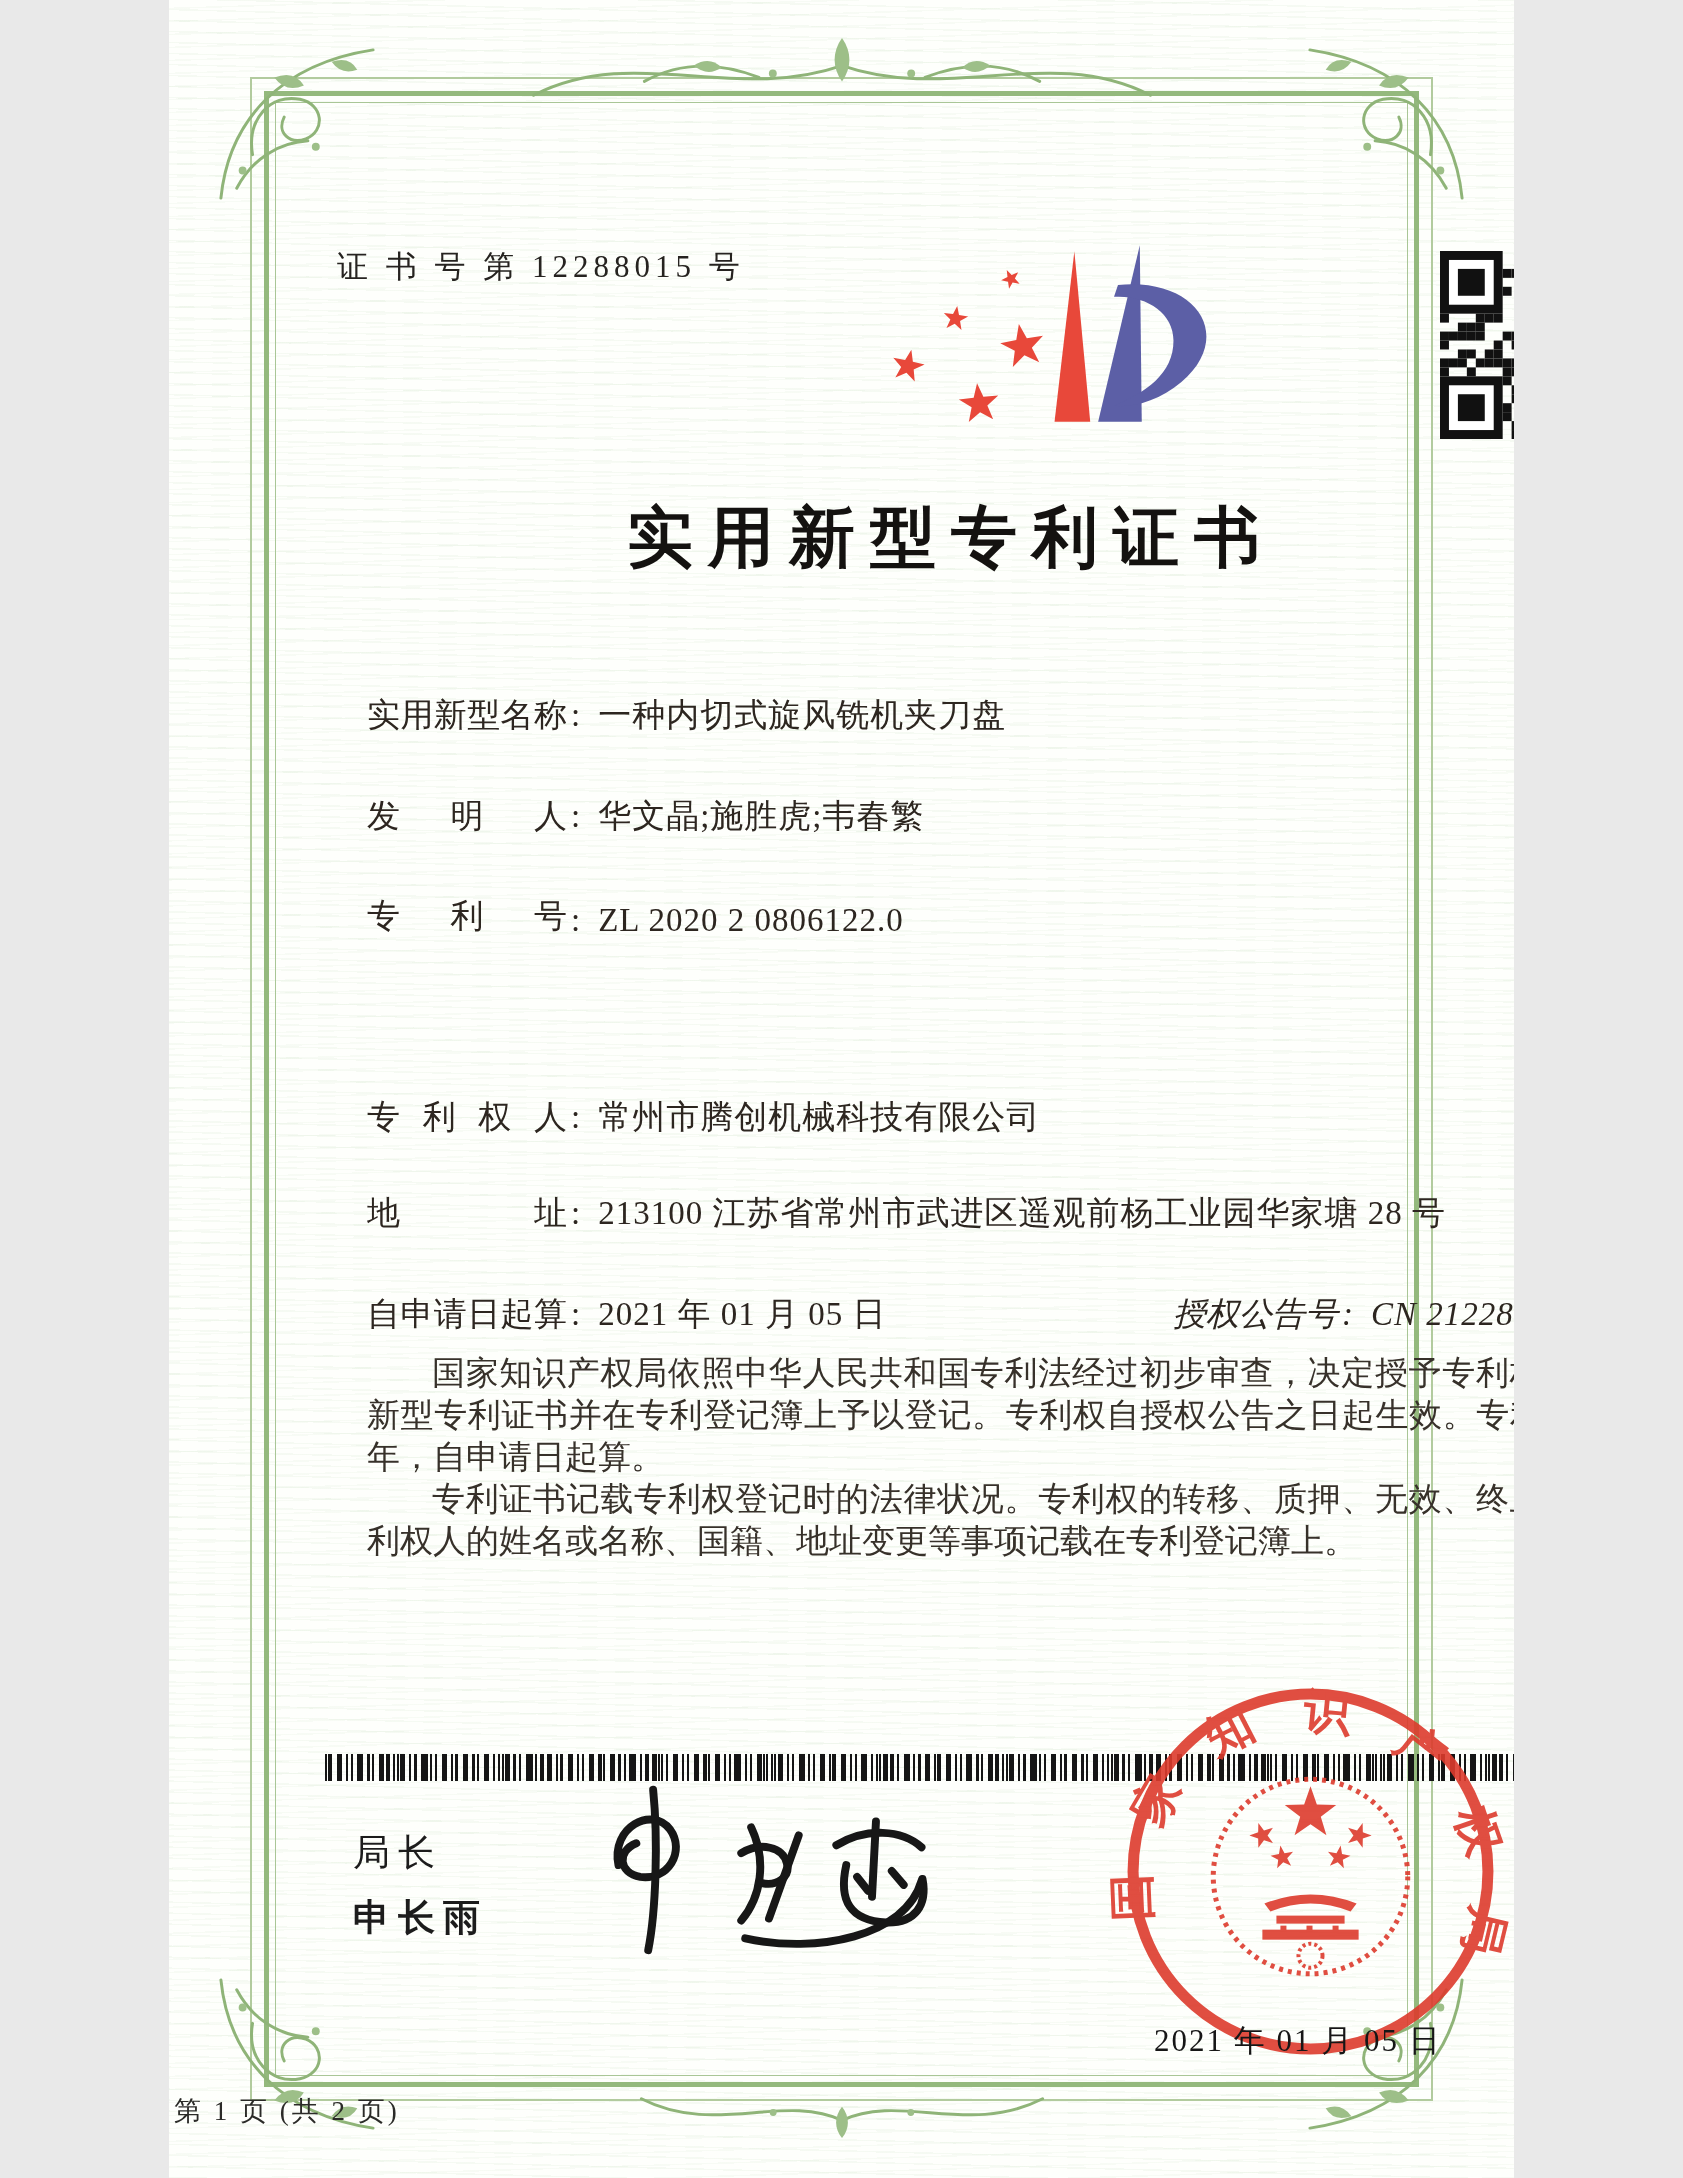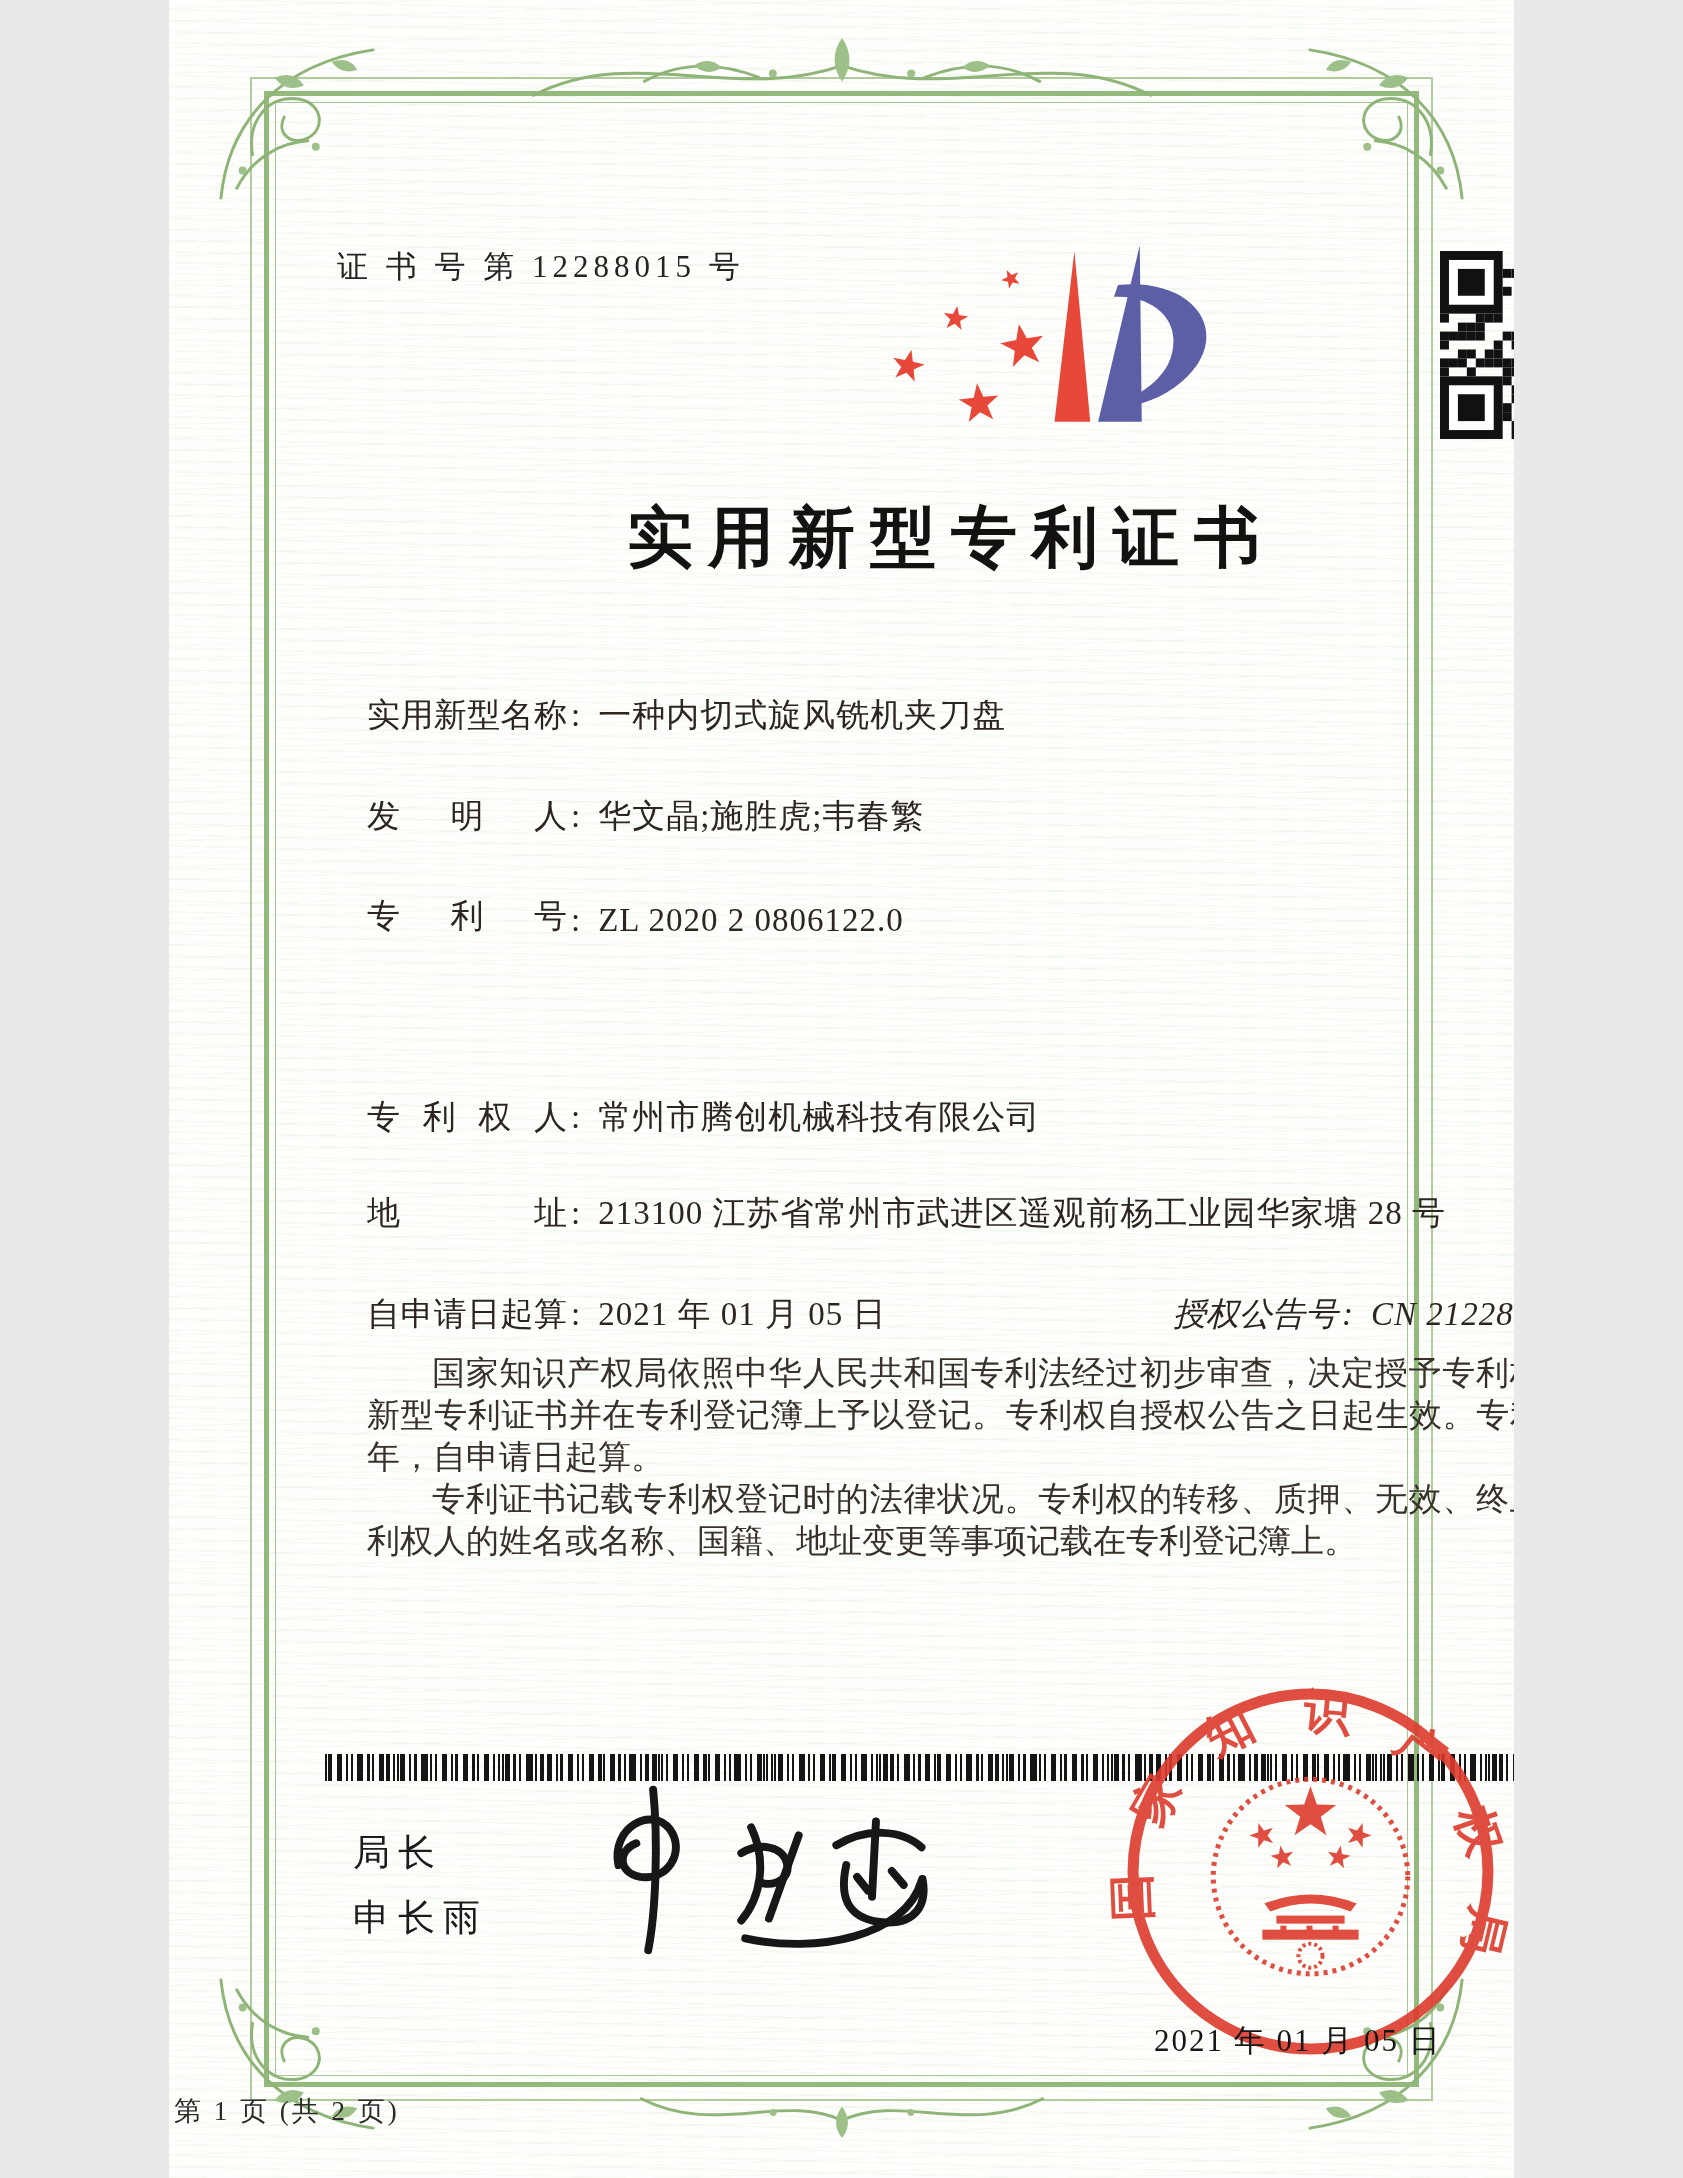--- a/index.html
+++ b/index.html
@@ -40,21 +40,21 @@
                text-align:justify;color:#37312a;}
   
   .barcode{position:absolute;left:156px;top:1754px;width:1372px;height:27px;
     background:
       repeating-linear-gradient(90deg,#151515 0 2px,transparent 2px 5px,#151515 5px 7px,transparent 7px 12px,#151515 12px 17px,transparent 17px 21px),
       repeating-linear-gradient(90deg,transparent 0 3px,#151515 3px 5px,transparent 5px 14px,#151515 14px 16px,transparent 16px 29px);
   }
   .signer-title{position:absolute;left:184px;top:1828px;font-size:37px;letter-spacing:8px;
     font-family:"Liberation Sans","DejaVu Sans",sans-serif;font-weight:500;color:#1c1c1c;}
   .signer-name{position:absolute;left:184px;top:1893px;font-size:37px;letter-spacing:8px;
-    font-family:"Liberation Sans","DejaVu Sans",sans-serif;font-weight:400;color:#1c1c1c;}
+    font-family:"Liberation Sans","DejaVu Sans",sans-serif;font-weight:700;color:#1c1c1c;}
   .signature{position:absolute;left:388px;top:1770px;width:426px;height:203px;}
   .seal{position:absolute;left:941px;top:1671px;width:401px;height:401px;opacity:.9;}
   .seal-date{position:absolute;left:985px;top:2020px;font-size:31px;letter-spacing:2px;color:#161616;z-index:5;}
   .footer{position:absolute;left:5px;top:2093px;width:1584px;text-align:left;
           font-size:27px;letter-spacing:3px;color:#2b2b28;}
 </style>
 </head>
 <body>
 
 <div class="page">

